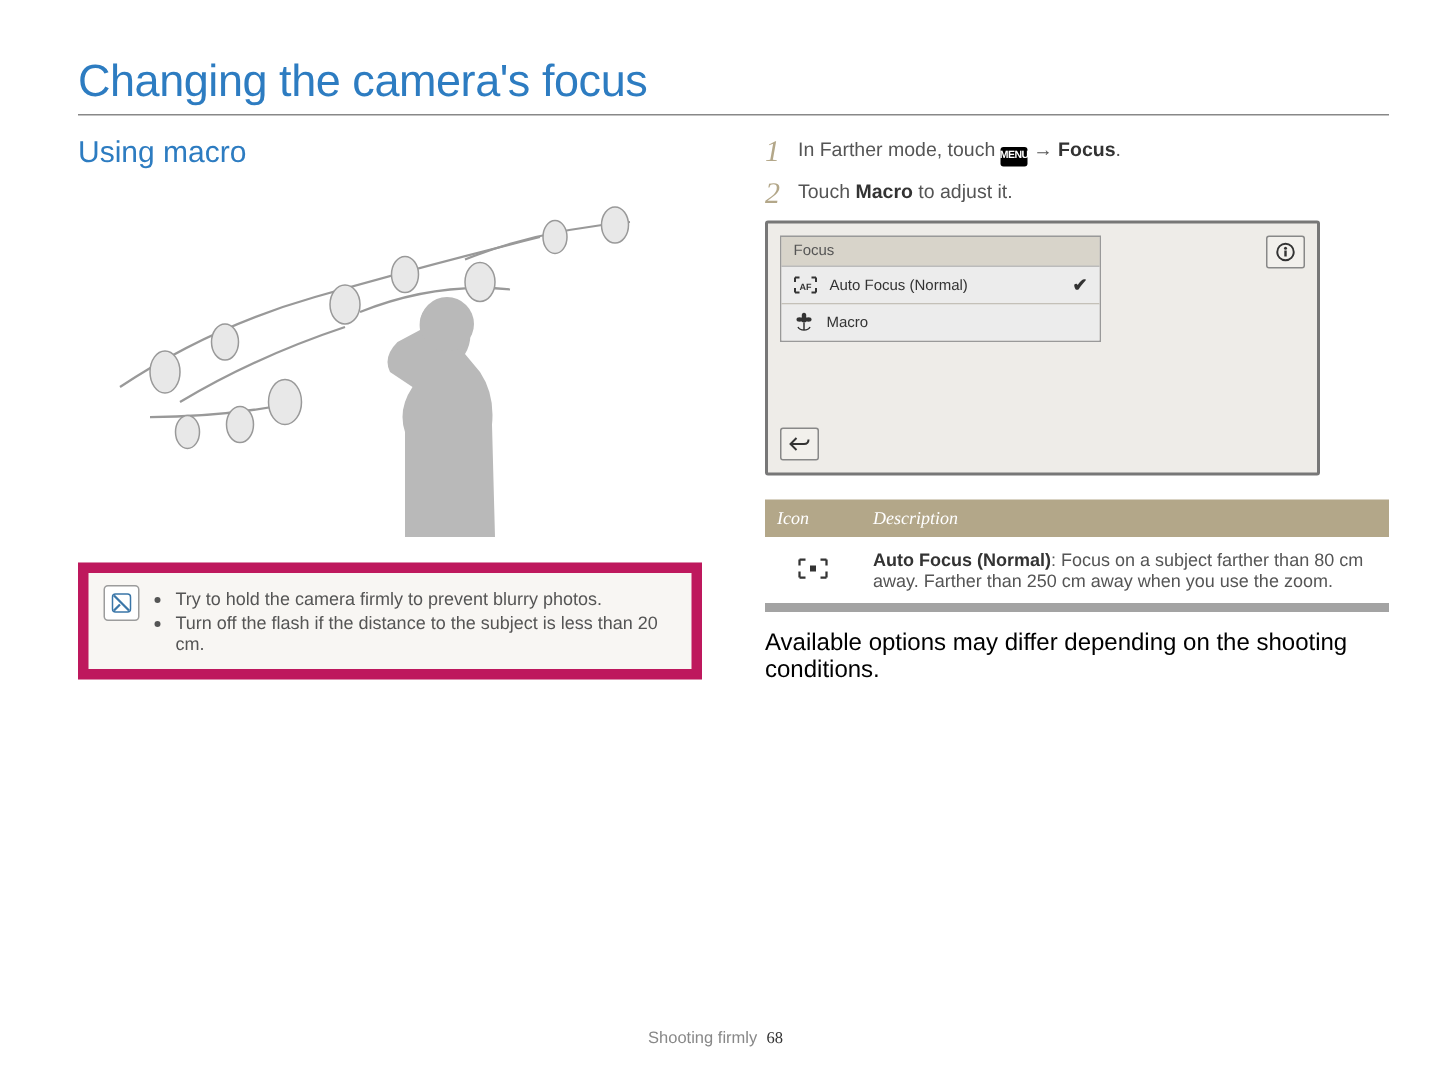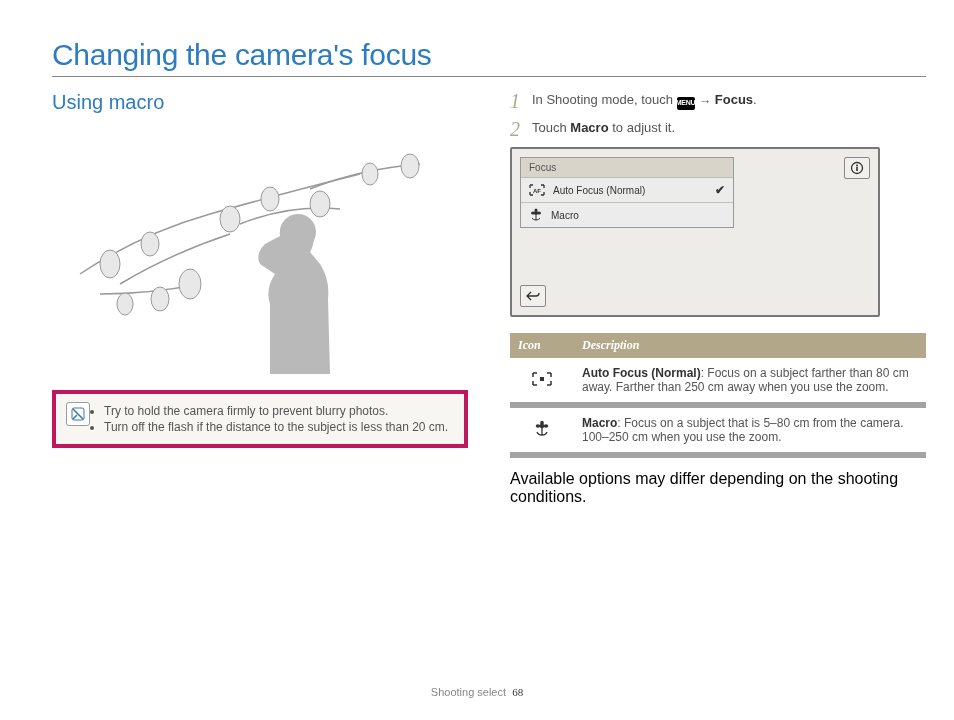--- a/index.html
+++ b/index.html
@@ -2,24 +2,24 @@
 <html><head>
 <meta charset="utf-8">
 <style>
   html,body{margin:0;padding:0;background:#fff;font-family:Arial,Helvetica,sans-serif;color:#444;}
   .page{width:954px;height:720px;box-sizing:border-box;padding:38px 28px 22px 52px;position:relative;}
   .title{font-size:30px;color:#2d7cc1;font-weight:400;letter-spacing:-0.3px;}
   .hr{border:none;border-top:1px solid #888;margin:4px 0 6px 0;}
   .lead{font-size:13px;color:#555;}
   .columns{display:flex;gap:42px;margin-top:14px;}
   .col{flex:1;min-width:0;}
-  .subhead{font-size:20px;color:#2d7cc1;font-weight:400;margin-bottom:20px;}
+  .subhead{font-size:20px;color:#2d7cc1;font-weight:400;margin-bottom:4px;}
   .body{font-size:13px;color:#555;line-height:1.45;}
   .illus{width:100%;height:230px;margin-top:10px;}
-  .tipbox{display:flex;align-items:flex-start;border:4px solid #be185d;background:#f8f6f3;padding:8px 10px;margin-top:12px;font-size:12px;color:#555;}
+  .tipbox{display:flex;align-items:flex-start;gap:10px;border:7px solid #be185d;background:#f8f6f3;padding:8px 10px;margin-top:12px;font-size:12px;color:#555;}
   .tipbox ul{margin:0;padding-left:14px;}
   .tipbox li{margin:2px 0;}
   .tipicon{width:22px;height:22px;border:1px solid #9c9c9c;border-radius:3px;display:flex;align-items:center;justify-content:center;flex:0 0 22px;background:#fff;}
   .step{display:flex;gap:8px;align-items:flex-start;font-size:13px;color:#444;margin-bottom:8px;}
   .stepno{font-size:20px;color:#b3a789;font-style:italic;font-family:Georgia,serif;line-height:1;min-width:14px;}
   .menu-badge{display:inline-flex;align-items:center;justify-content:center;background:#000;color:#fff;font-size:7px;font-weight:bold;width:18px;height:13px;border-radius:2px;vertical-align:-1px;letter-spacing:-0.3px;}
   .arrow{font-size:13px;}
   .bold{font-weight:bold;color:#333;}
   
   .screen{width:370px;border:2px solid #777;border-radius:2px;background:#eeece8;padding:8px;box-sizing:border-box;margin-top:6px;position:relative;height:170px;}
@@ -27,21 +27,21 @@
   .menu-title{background:#d8d4ca;border-bottom:1px solid #bbb;font-size:10px;color:#555;padding:4px 8px;}
   .menu-row{display:flex;align-items:center;gap:8px;background:#ececec;border-bottom:1px solid #c4c0b8;padding:5px 8px;font-size:10px;color:#333;}
   .menu-row:last-child{border-bottom:none;}
   .af-ic{width:16px;height:12px;display:inline-block;}
   .flower-ic{width:14px;height:14px;display:inline-block;}
   .check{margin-left:auto;font-size:12px;font-weight:bold;}
   .info-btn{position:absolute;top:8px;right:8px;width:24px;height:20px;border:1px solid #888;border-radius:2px;background:#f2f0ec;display:flex;align-items:center;justify-content:center;}
   .back-btn{position:absolute;bottom:8px;left:8px;width:24px;height:20px;border:1px solid #888;border-radius:2px;background:#f2f0ec;display:flex;align-items:center;justify-content:center;}
   
   .desc{width:100%;border-collapse:collapse;margin-top:16px;font-size:12px;}
-  .desc th{background:#b3a789;color:#fff;text-align:left;font-weight:700;font-style:italic;padding:5px 8px;font-family:Georgia,serif;margin-left:12px;}
+  .desc th{background:#b3a789;color:#fff;text-align:left;font-weight:400;font-style:italic;padding:5px 8px;font-family:Georgia,serif;margin-left:12px;}
   .desc th:first-child{width:48px;}
   .desc td{padding:8px;border-bottom:6px solid #a3a3a3;color:#555;vertical-align:middle;}
   .desc td:first-child{text-align:center;}
   .note{font-size:16px;color:#000000;margin-top:12px;}
   .footer{position:absolute;bottom:22px;left:0;right:0;text-align:center;font-size:11px;color:#888;}
   .footer .pn{color:#333;font-weight:500;font-family:Liberation Serif, serif;}
 </style>
 </head>
 <body>
 
@@ -94,21 +94,21 @@
           <li>Try to hold the camera firmly to prevent blurry photos.</li>
           <li>Turn off the flash if the distance to the subject is less than 20 cm.</li>
         </ul>
       </div>
     </div>
 
     <div class="col">
       <div class="step">
         <span class="stepno">1</span>
         <span class="body">
-          <span>In Shooting mode, touch </span>
+          <span>In Farther mode, touch </span>
           <span class="menu-badge">MENU</span>
           <span class="arrow">→</span>
           <span class="bold">Focus</span><span>.</span>
         </span>
       </div>
       <div class="step">
         <span class="stepno">2</span>
         <span class="body">
           <span>Touch </span><span class="bold">Macro</span><span> to adjust it.</span>
         </span>
@@ -164,37 +164,23 @@
           <td>
             <svg width="20" height="14" viewBox="0 0 20 14">
                   <path d="M1 1 L1 5 M1 1 L5 1 M19 1 L15 1 M19 1 L19 5 M1 13 L1 9 M1 13 L5 13 M19 13 L19 9 M19 13 L15 13" stroke="#333" stroke-width="1.5" fill="none"></path>
                   <rect x="8" y="5" width="4" height="4" fill="#333"></rect>
                 </svg>
           </td>
           <td>
             <span class="bold">Auto Focus (Normal)</span><span>: Focus on a subject farther than 80 cm away. Farther than 250 cm away when you use the zoom.</span>
           </td>
         </tr>
-        <tr>
-          <td>
-            <svg width="18" height="18" viewBox="0 0 18 18">
-                  <circle cx="9" cy="6" r="2.2" fill="#333"></circle>
-                  <ellipse cx="5" cy="6" rx="2.3" ry="1.8" fill="#333"></ellipse>
-                  <ellipse cx="13" cy="6" rx="2.3" ry="1.8" fill="#333"></ellipse>
-                  <ellipse cx="9" cy="3" rx="1.8" ry="2.3" fill="#333"></ellipse>
-                  <path d="M9 8 L9 15 M9 15 Q5 15 4 12 M9 15 Q13 15 14 12" stroke="#333" stroke-width="1.3" fill="none"></path>
-                </svg>
-          </td>
-          <td>
-            <span class="bold">Macro</span><span>: Focus on a subject that is 5–80 cm from the camera. 100–250 cm when you use the zoom.</span>
-          </td>
-        </tr>
       </tbody>
         </table>
 
       <div class="note">Available options may differ depending on the shooting conditions.</div>
     </div>
   </div>
 
   <div class="footer">
-    <span>Shooting select</span>&nbsp;&nbsp;<span class="pn">68</span>
+    <span>Shooting firmly</span>&nbsp;&nbsp;<span class="pn">68</span>
   </div>
 </div>
 
 </body></html>

